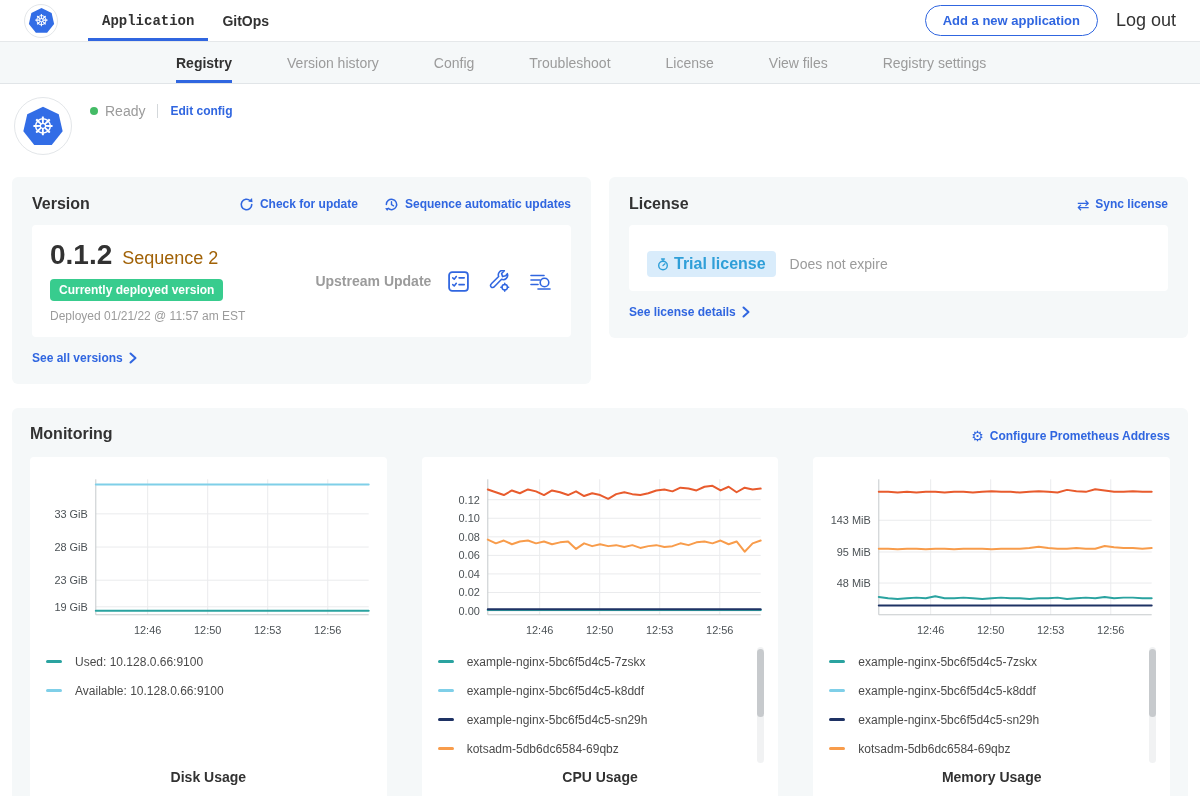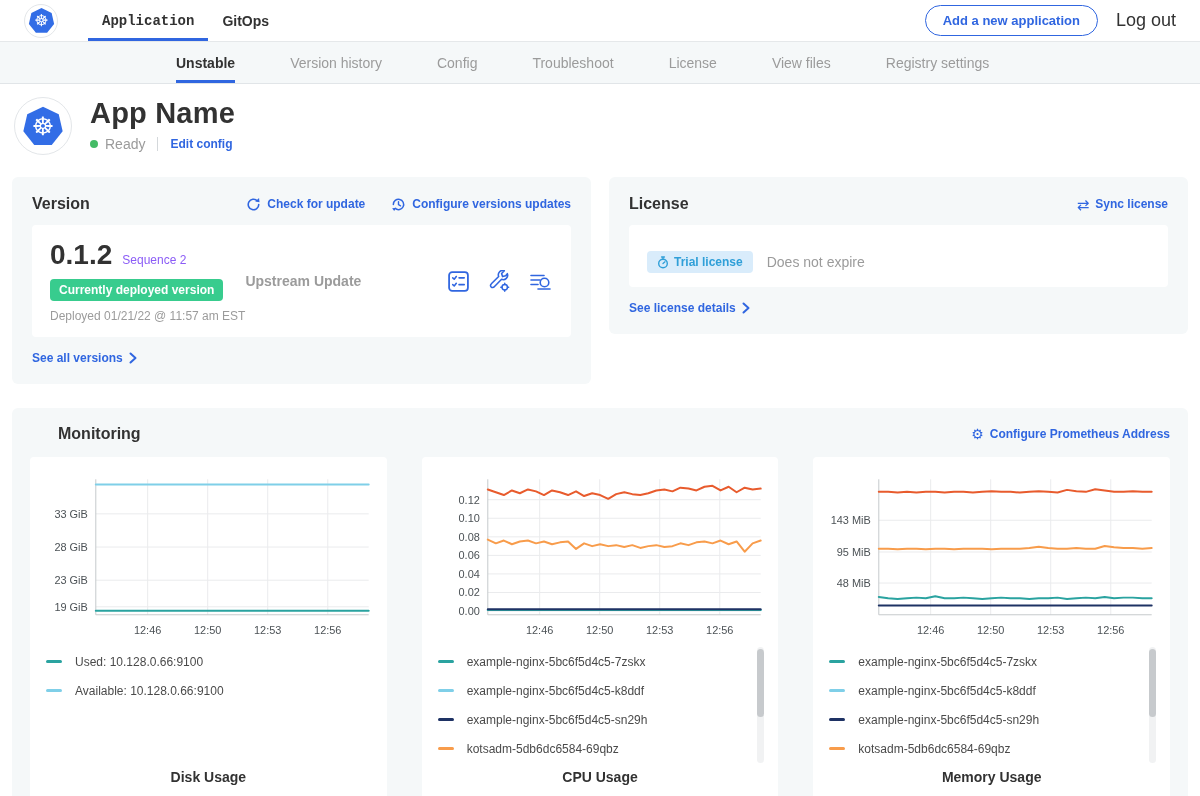--- a/index.html
+++ b/index.html
@@ -48,39 +48,39 @@
   .card-title { font-size:16px; font-weight:bold; }
   .head-links { margin-left:auto; display:flex; gap:26px; align-items:center; }
   .blue-link { color:#3066e0; font-size:12px; font-weight:bold; display:inline-flex;
     align-items:center; gap:6px; }
   .inner { background:#fff; border-radius:4px; margin-top:12px; padding:14px 18px; }
 
   .ver-row { display:flex; align-items:center; }
   .ver-left {}
   .ver-num-row { display:flex; align-items:baseline; gap:10px; }
   .ver-num { font-size:28px; font-weight:bold; }
-  .ver-seq { font-size:12px; color:#8b5cf6; }
+  .ver-seq { font-size:18px; color:#a16207; }
   .dep-badge { display:inline-block; margin-top:8px; background:#38cc8e; color:#fff;
     font-size:12px; font-weight:bold; padding:4px 9px; border-radius:4px; }
   .dep-date { margin-top:8px; font-size:12px; color:#9b9b9b; }
-  .ver-src { font-size:14px; font-weight:bold; color:#9b9b9b; }
+  .ver-src { margin-left:70px; font-size:14px; font-weight:bold; color:#9b9b9b; }
   .ver-icons { margin-left:auto; display:flex; gap:18px; color:#3066e0; align-items:center; }
   .see-link { margin-top:14px; display:inline-flex; }
 
   .cust-row { display:flex; align-items:center; gap:12px; }
   .cust-name { font-size:16px; font-weight:bold; color:#3e4c66; }
   .pill-unstable { background:#ecf2f9; color:#4a9dd6; font-size:12px; padding:4px 10px; border-radius:4px; }
   .lic-row2 { display:flex; align-items:center; gap:14px; margin-top:12px; }
-  .pill-trial { background:#d9ecfb; color:#2f9fd8; font-size:12px; font-weight:bold;
+  .pill-trial { background:#d9ecfb; color:#2f9fd8; font-size:16px; font-weight:bold;
     padding:4px 10px; border-radius:4px; display:inline-flex; align-items:center; gap:5px; }
   .expiry { font-size:14px; color:#9b9b9b; }
 
   
   .mon { margin:24px 12px 0 12px; background:#f5f8f9; border-radius:6px; padding:17px 18px 20px 18px; height:406px; }
-  .mon-head { display:flex; align-items:center;margin-left:28px; }
+  .mon-head { display:flex; align-items:flex-end; }
   .charts { display:flex; gap:35px; margin-top:14px; }
   .chart-card { background:#fff; border-radius:4px; flex:1; height:342px;
     display:flex; flex-direction:column; padding:12px 14px 10px 14px; }
   .legendwrap { position:relative; margin-top:6px; padding:0 2px; }
   .legend { list-style:none; padding-right:20px; }
   .legend li { display:flex; align-items:center; height:29px; }
   .dash { width:16px; height:3px; border-radius:2px; margin-right:13px; flex:none; }
   .llbl { font-size:12px; color:#4a4a4a; white-space:nowrap; }
   .sbar { position:absolute; right:0; top:0; width:7px; height:116px; background:#f1f2f3; border-radius:4px; }
   .sthumb { position:absolute; top:2px; left:0; width:7px; height:68px; background:#c7cacd; border-radius:4px; }
@@ -104,38 +104,37 @@
       <a class="tt act">Application</a>
       <a class="tt">GitOps</a>
     </nav>
   <div class="topnav-right">
     <button class="add-btn">Add a new application</button>
     <a class="logout">Log out</a>
   </div>
 </header>
 
 <nav class="subnav">
-    <a class="st act">Unstable</a>
+    <a class="st act">Registry</a>
     <a class="st">Version history</a>
     <a class="st">Config</a>
     <a class="st">Troubleshoot</a>
     <a class="st">License</a>
     <a class="st">View files</a>
     <a class="st">Registry settings</a>
   </nav>
 
 <section class="appheader">
   <div class="avatar">
     <svg class="icon-svg" width="42" height="42" viewBox="0 0 100 100">
       <polygon points="50,4 87.5,22 96.8,62.7 70.8,95.3 29.2,95.3 3.2,62.7 12.5,22" fill="#326de6"></polygon>
       <text x="50" y="72" text-anchor="middle" font-size="60" fill="#ffffff" font-family="DejaVu Sans, sans-serif">☸</text>
     </svg>
   </div>
   <div class="ah-text">
-    <h1 class="ah-title">App Name</h1>
     <div class="ah-status">
       <span class="dot"></span>
       <span class="ready">Ready</span>
       <span class="vdiv"></span>
       <a class="editcfg">Edit config</a>
     </div>
   </div>
 </section>
 
 <div class="cards-row">
@@ -150,21 +149,21 @@
             <polygon points="13.9,1 14.4,5.6 9.8,4.8" fill="#3066e0"></polygon>
           </svg>
           <span>Check for update</span>
         </a>
         <a class="blue-link">
           <svg class="icon-svg" width="15" height="15" viewBox="0 0 16 16">
             <path d="M2.5 8a5.5 5.5 0 1 1 2 4.2" fill="none" stroke="#3066e0" stroke-width="1.6" stroke-linecap="round"></path>
             <polygon points="1.2,11.9 5.5,11.5 3.4,15" fill="#3066e0"></polygon>
             <path d="M8 5v3.2l2.2 1.2" fill="none" stroke="#3066e0" stroke-width="1.5" stroke-linecap="round"></path>
           </svg>
-          <span>Configure versions updates</span>
+          <span>Sequence automatic updates</span>
         </a>
       </span>
     </div>
 
     <div class="inner">
       <div class="ver-row">
         <div class="ver-left">
           <div class="ver-num-row">
             <span class="ver-num">0.1.2</span>
             <span class="ver-seq">Sequence 2</span>

